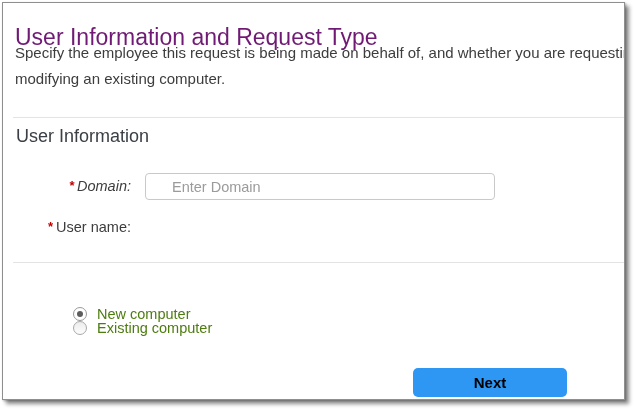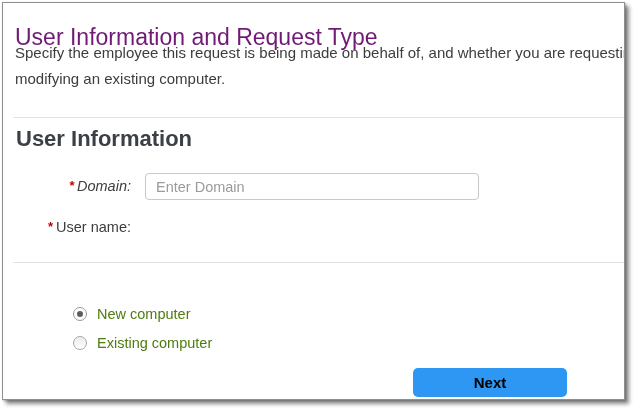--- a/index.html
+++ b/index.html
@@ -44,22 +44,22 @@
     left: 10px;
     right: 0;
     height: 1px;
     background: #e3e3e3;
   }
   .divider.d1 { top: 114px; }
   .divider.d2 { top: 259px; }
   .section-title {
     position: absolute;
     left: 13px;
-    font-size: 22px;
-    font-weight: 700;
+    font-size: 18px;
+    font-weight: 400;
     color: #3a4046;
     white-space: nowrap;
   }
   .section-title.s1 { top: 123px; }
   .section-title.s2 { top: 266px; }
   .field-label {
     position: absolute;
     left: 0;
     width: 128px;
     text-align: right;
@@ -74,41 +74,41 @@
     font-weight: 700;
     margin-right: 3px;
     font-size: 13px;
     vertical-align: top;
   }
   .text-input {
     position: absolute;
     left: 142px;
     width: 322px;
     height: 25px;
-    padding: 0 0 0 10px;
+    padding: 0 0 0 26px;
     border: 1px solid #c9c9c9;
     border-radius: 4px;
     font-family: "Liberation Sans", sans-serif;
     font-size: 14.5px;
     color: #3d3d3d;
     outline: none;
     background: #ffffff;
   }
   .text-input::placeholder { color: #9b9b9b; opacity: 1; }
   .text-input.i1 { top: 170px; }
   .text-input.i2 { top: 211px; }
   .radio-row {
     position: absolute;
     left: 70px;
     display: flex;
     align-items: center;
     cursor: default;
   }
   .radio-row.r1 { top: 303px; }
-  .radio-row.r2 { top: 332px; justify-content: flex-end; }
+  .radio-row.r2 { top: 317px; justify-content: flex-end; }
   .radio-circle {
     width: 12px;
     height: 12px;
     border: 1px solid #a8a8a8;
     border-radius: 50%;
     background: linear-gradient(#ececec, #fdfdfd);
     margin-right: 10px;
     position: relative;
     flex: 0 0 auto;
   }

